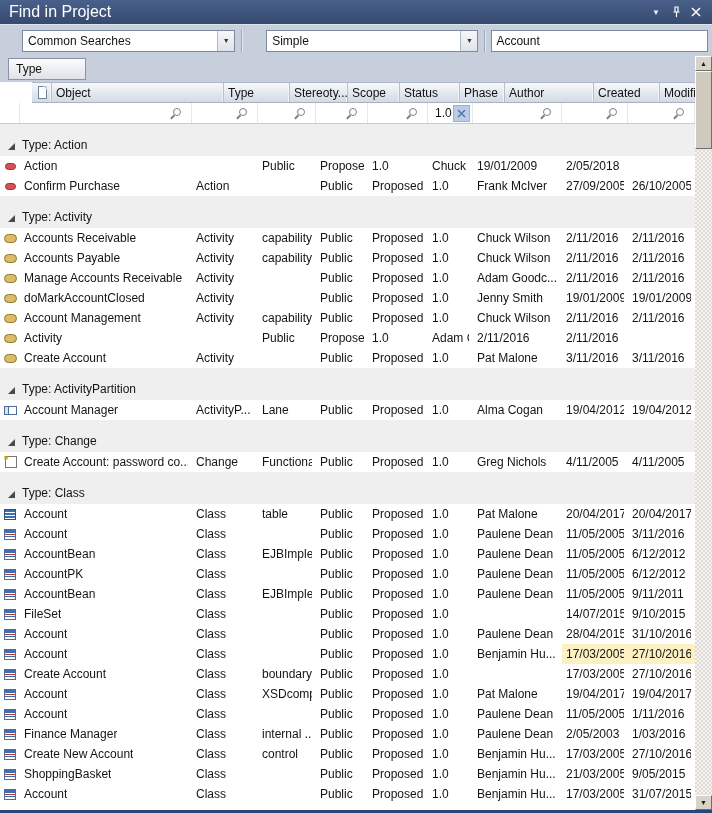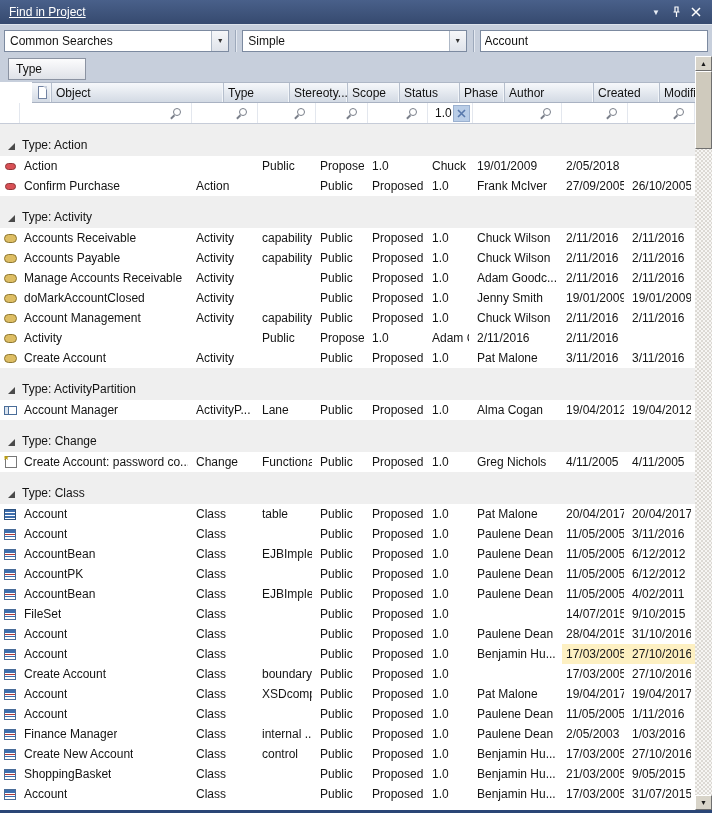--- a/index.html
+++ b/index.html
@@ -15,35 +15,35 @@
     background:#fff; overflow:hidden;
   }
 
   
   .titlebar {
     height:24px; display:flex; align-items:center;
     padding:0 6px 0 9px;
     background:linear-gradient(to bottom,var(--titlebar-bg-top,#49608a),var(--titlebar-bg-bottom,#364a6f));
     color:var(--titlebar-text,#fff);
   }
-  .titlebar .title { flex:1; font-size:12px;text-decoration:underline; }
+  .titlebar .title { flex:1; font-size:16px; }
   .tb-btn {
     width:20px; height:18px; display:flex; align-items:center; justify-content:center;
     background:transparent; border:none; color:#fff; cursor:default;
   }
   .chev { font-size:8px; color:#e8edf5; }
   
   .toolbar {
     height:32px; background:var(--toolbar-bg,#c7cfdc);
     display:flex; align-items:center; padding:0 4px; gap:6px;
     border-top:1px solid #dde3ec;
   }
   .combo {
     height:22px; background:#fff; border:1px solid #7c8aa0;
-    display:flex; align-items:center;
+    display:flex; align-items:center;margin-left:18px;
   }
   .combo .combo-text { flex:1; padding:0 5px; white-space:nowrap; overflow:hidden; }
   .combo .combo-arrow {
     width:17px; height:100%; display:flex; align-items:center; justify-content:center;
     border-left:1px solid #aeb8c6; background:linear-gradient(#f6f7f9,#dfe3ea);
     font-size:7px; color:#333;
   }
   .combo1 { width:229px; }
   .combo2 { width:228px; }
   .tool-sep { width:1px; height:22px; background:#9da9bb; box-shadow:1px 0 0 #e4e9f1; }
@@ -766,21 +766,21 @@
         <div class="cell c-phase">
           <span>1.0</span>
         </div>
         <div class="cell c-author">
           <span>Paulene Dean</span>
         </div>
         <div class="cell c-created">
           <span>11/05/2005</span>
         </div>
         <div class="cell c-modified">
-          <span>4/02/2011</span>
+          <span>9/11/2011</span>
         </div>
       </div>
       <div class="trow grid-cols">
         <div class="cell c-icon">
           <span class="obj-icon icon-class"></span>
         </div>
         <div class="cell c-object">
           <span>FileSet</span>
         </div>
         <div class="cell c-type">

